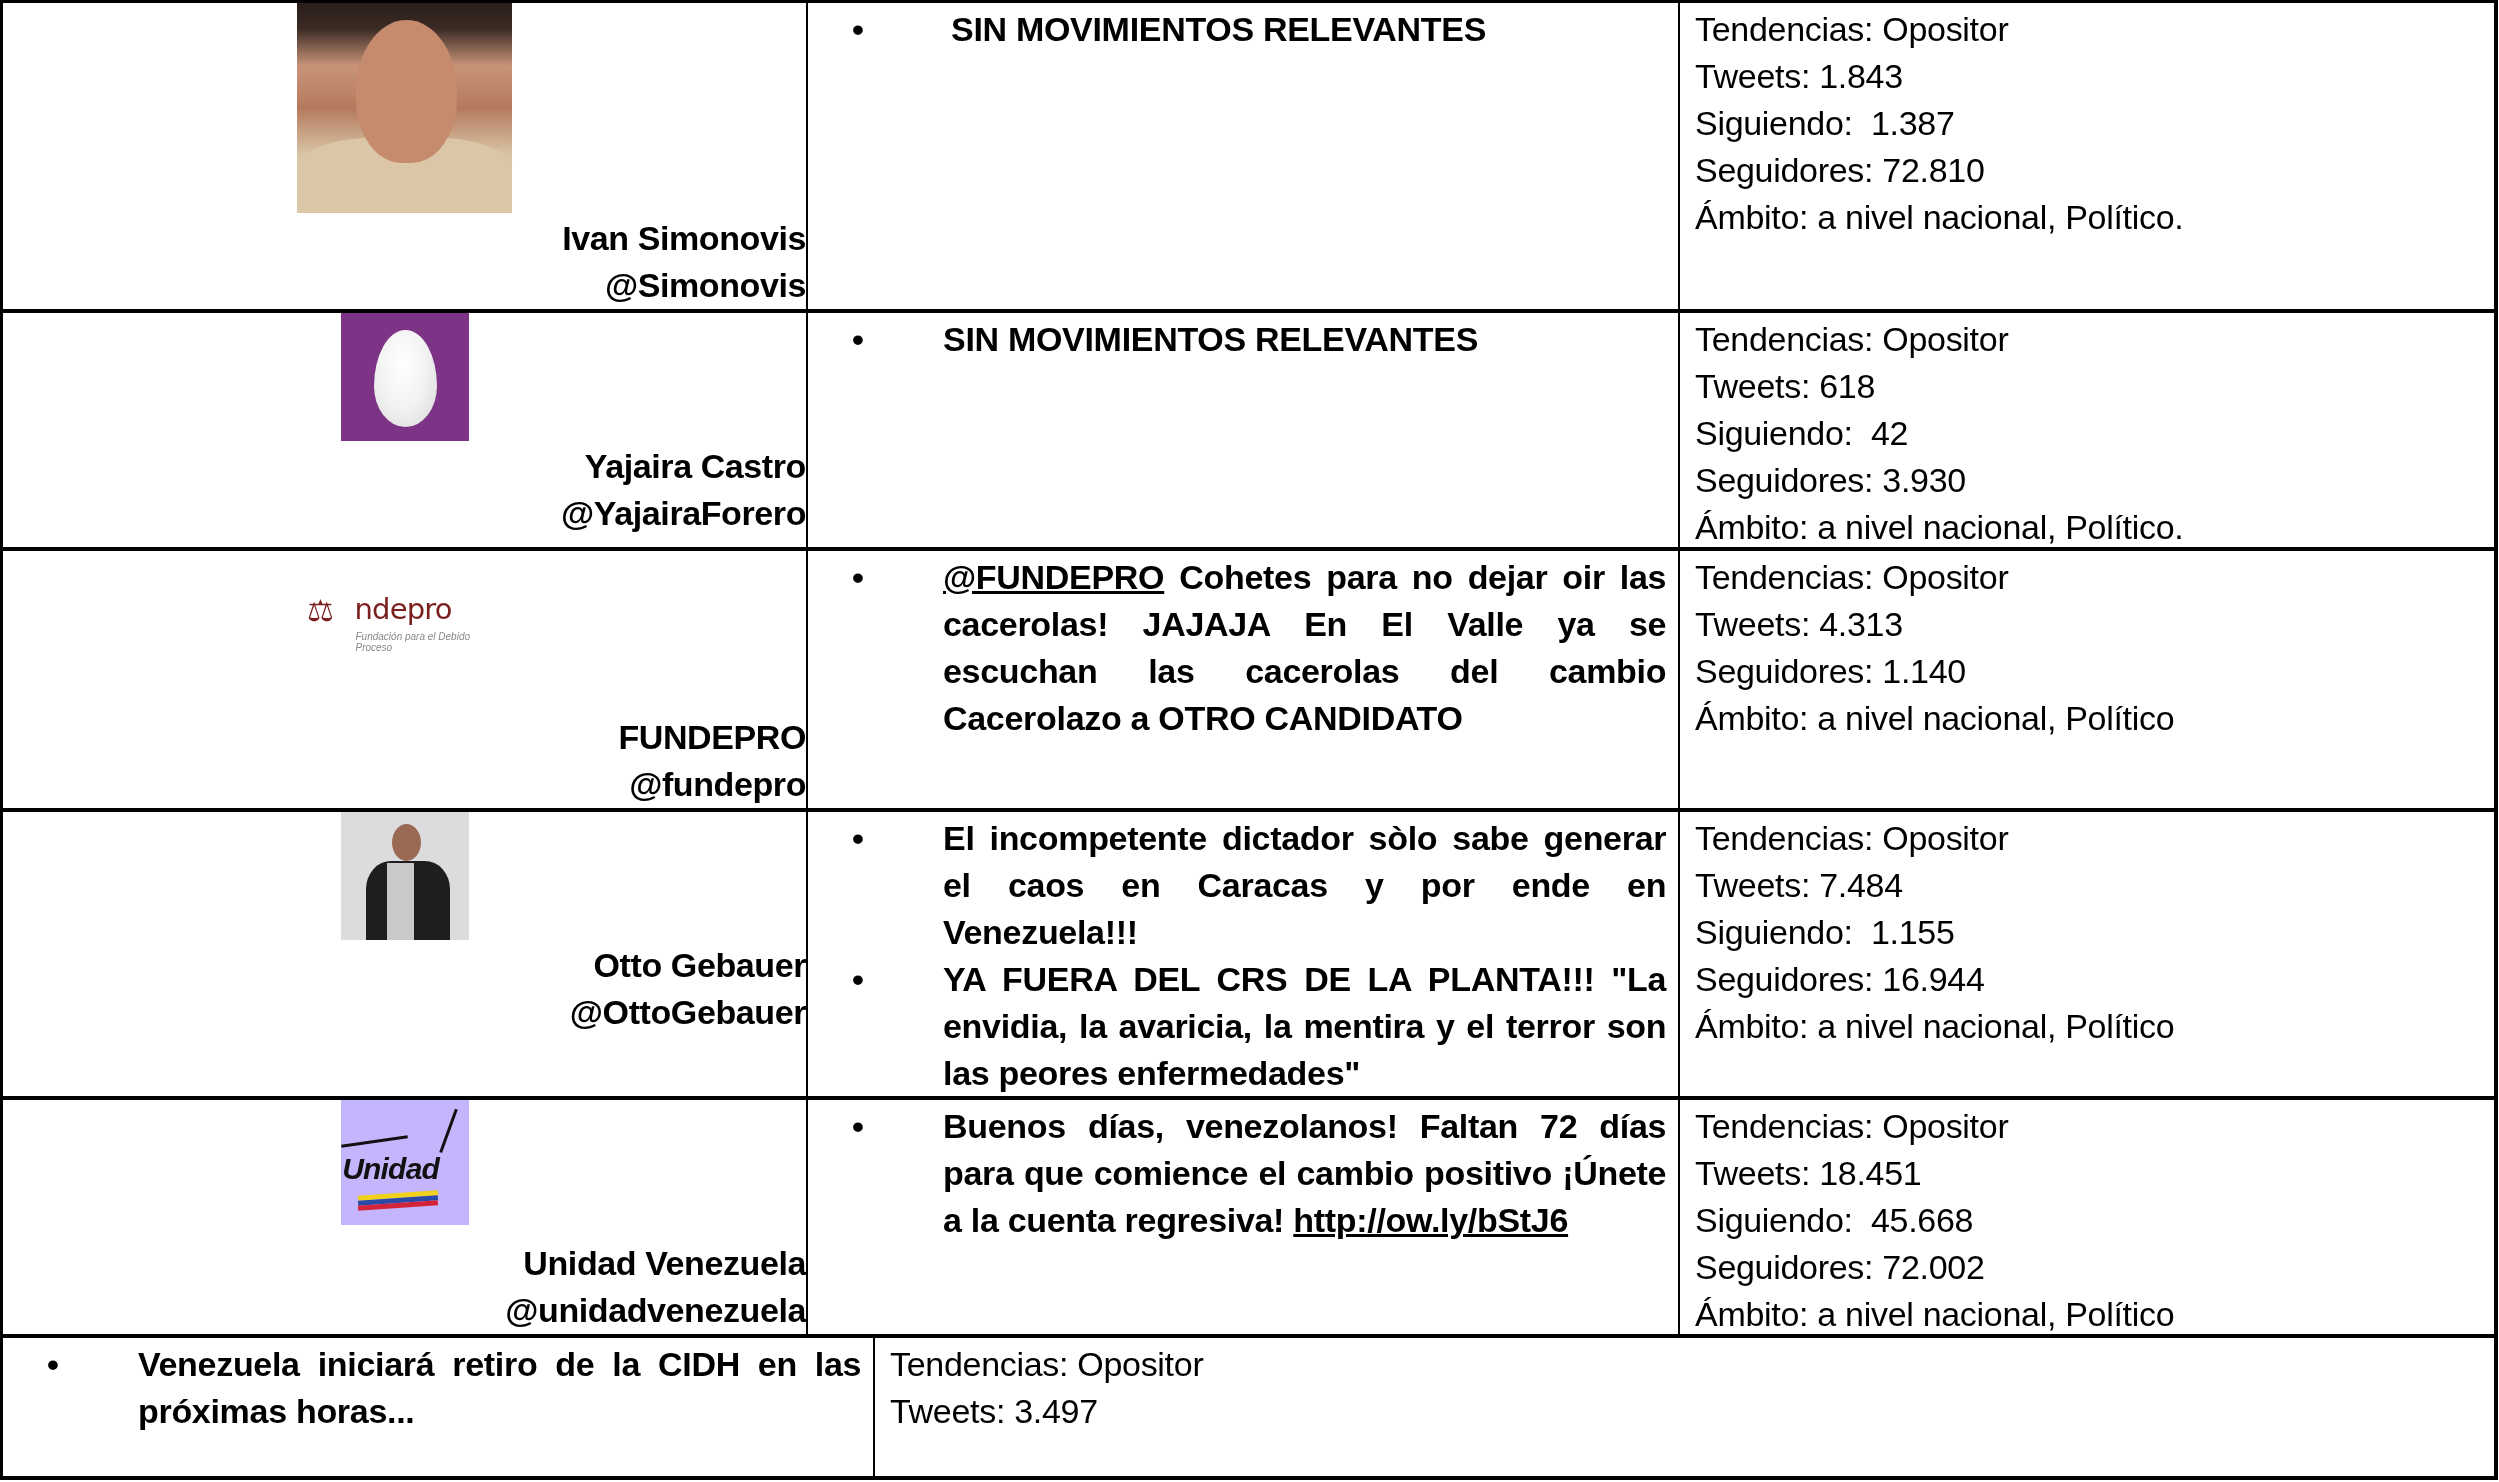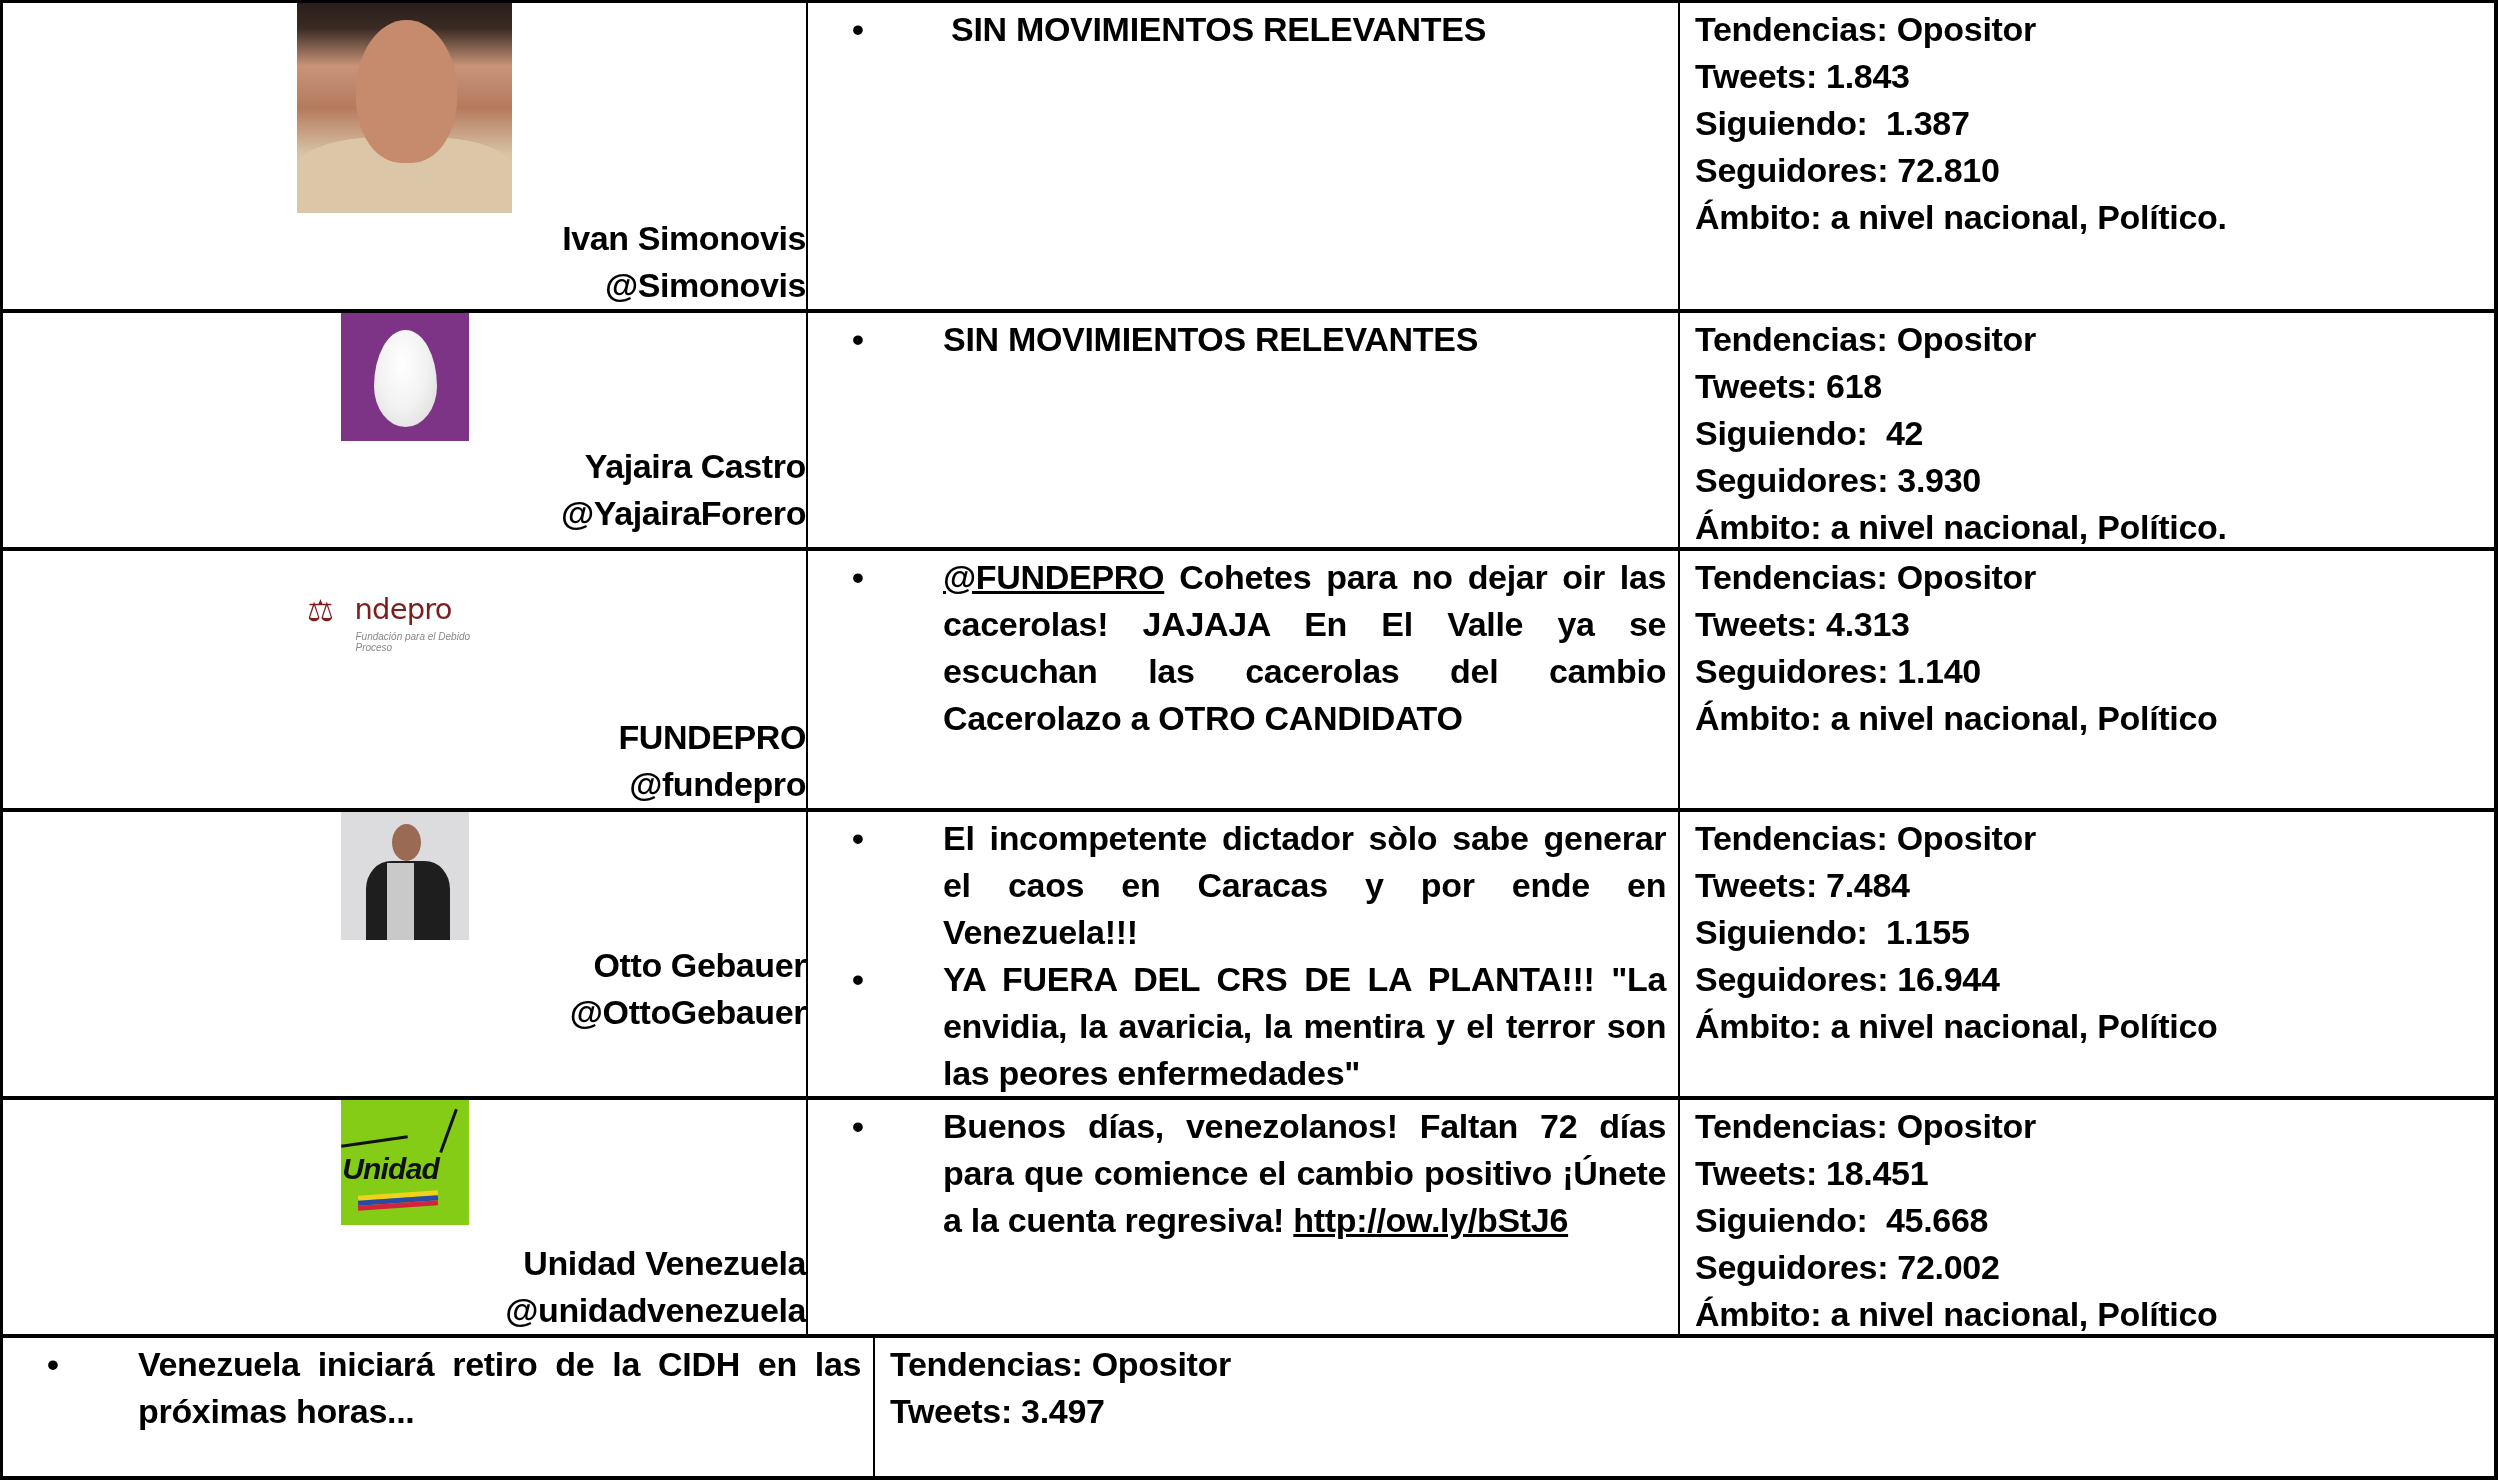--- a/index.html
+++ b/index.html
@@ -24,37 +24,37 @@
     }
     ul.tweets { list-style: none; }
     ul.tweets li {
       position: relative; padding-left: 135px; font-weight: bold; font-size: 34px;
       line-height: 47px; text-align: justify; letter-spacing: -0.3px;
     }
     ul.tweets li .bullet {
       position: absolute; left: 44px; top: 0; font-size: 34px;
     }
     ul.tweets li .link { text-decoration: underline; }
-    .stat { font-weight: bold; font-size: 34px; line-height: 47px; white-space: pre; letter-spacing: -0.3px; }
+    .stat { font-weight: normal; font-size: 34px; line-height: 47px; white-space: pre; letter-spacing: -0.3px; }
 
     
     .av-ivan { width: 215px; height: 214px; background: linear-gradient(180deg,#2a1e1a 0%,#3a2a24 12%,#c89478 30%,#b57a5e 50%,#d8c3a4 72%,#e6d6bd 100%); position: relative; }
     .av-ivan .head { position:absolute; left:59px; top:17px; width:101px; height:143px; border-radius:50% 50% 45% 45%; background:#c68b6d; }
     .av-ivan .coat { position:absolute; left:0; bottom:0; width:215px; height:76px; background:#dbc7a7; border-radius:40% 40% 0 0; }
     .av-egg { width: 128px; height: 128px; background: #7e3486; position: relative; }
     .av-egg .egg { position:absolute; left:33px; top:17px; width:63px; height:97px; border-radius:50% 50% 50% 50% / 58% 58% 42% 42%; background: radial-gradient(ellipse at 45% 35%, #ffffff 0%, #f2f2f2 50%, #d6d6d6 100%); }
     .av-fundepro { width: 202px; height: 84px; position: relative; margin-top: 23.6px; }
     .av-fundepro .logo-text { position:absolute; left:51px; top:17px; font-family:"DejaVu Sans",sans-serif; font-size:29px; color:#7a1e1e; letter-spacing:-0.8px; }
     .av-fundepro .scale { position:absolute; left:3.4px; top:18.5px; font-size:30px; color:#7a1e1e; }
     .av-fundepro .sub { position:absolute; left:52px; top:56px; font-size:10px; color:#888;font-style:italic; }
     .av-otto { width: 128px; height: 128px; background: #dcdcdf; position: relative; overflow: hidden; }
     .av-otto .head { position:absolute; left:51px; top:11.8px; width:29px; height:37px; border-radius:50%; background:#9b6a55; }
     .av-otto .body { position:absolute; left:25px; top:49px; width:84px; height:93px; background:#1e1e1e; border-radius:30% 30% 0 0; }
     .av-otto .shirt { position:absolute; left:46px; top:51px; width:27px; height:84px; background:#c9c9c9; }
-    .av-unidad { width: 128px; height: 128px; background:#84cc16; position: relative; }
+    .av-unidad { width: 128px; height: 128px; background:#c4b5fd; position: relative; }
     .av-unidad .word { position:absolute; left:1.7px; top:52px; font-weight:bold; font-size:30px; font-style:italic; letter-spacing:-0.8px; color:#111; }
     .av-unidad .stripe1 { position:absolute; left:17px; top:93px; width:80px; height:5px; background:#f0d21c; transform:rotate(-4deg); }
     .av-unidad .stripe2 { position:absolute; left:17px; top:98px; width:80px; height:5px; background:#2a4aa5; transform:rotate(-4deg); }
     .av-unidad .stripe3 { position:absolute; left:17px; top:103px; width:80px; height:5px; background:#d4243a; transform:rotate(-4deg); }
     .av-unidad .line { position:absolute; left:0; top:40px; width:67px; height:3.4px; background:#111; transform:rotate(-8deg); }
     .av-unidad .tick { position:absolute; left:106px; top:8.4px; width:3.4px; height:46px; background:#111; transform:rotate(20deg); }
     .av-javu { width: 128px; height: 128px; background: linear-gradient(180deg,#cfd2d4 0%,#8b8f90 40%,#555 60%,#d8d8d8 75%,#bcbcbc 100%); position: relative; overflow: hidden; }
     .av-javu .flag { position:absolute; left:34px; top:6.7px; width:11.8px; height:67px; background:linear-gradient(180deg,#e8c22a 0%,#e8c22a 33%,#2b4fa0 33%,#2b4fa0 66%,#c62d36 66%); }
     .av-javu .word { position:absolute; left:6.7px; top:83px; font-weight:bold; font-size:23.6px; color:#222; letter-spacing:1.7px; }
   </style>

